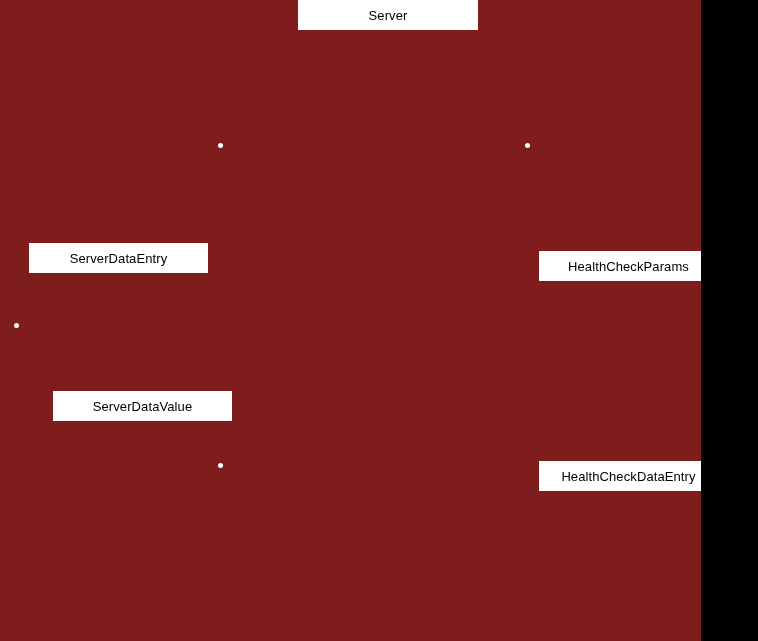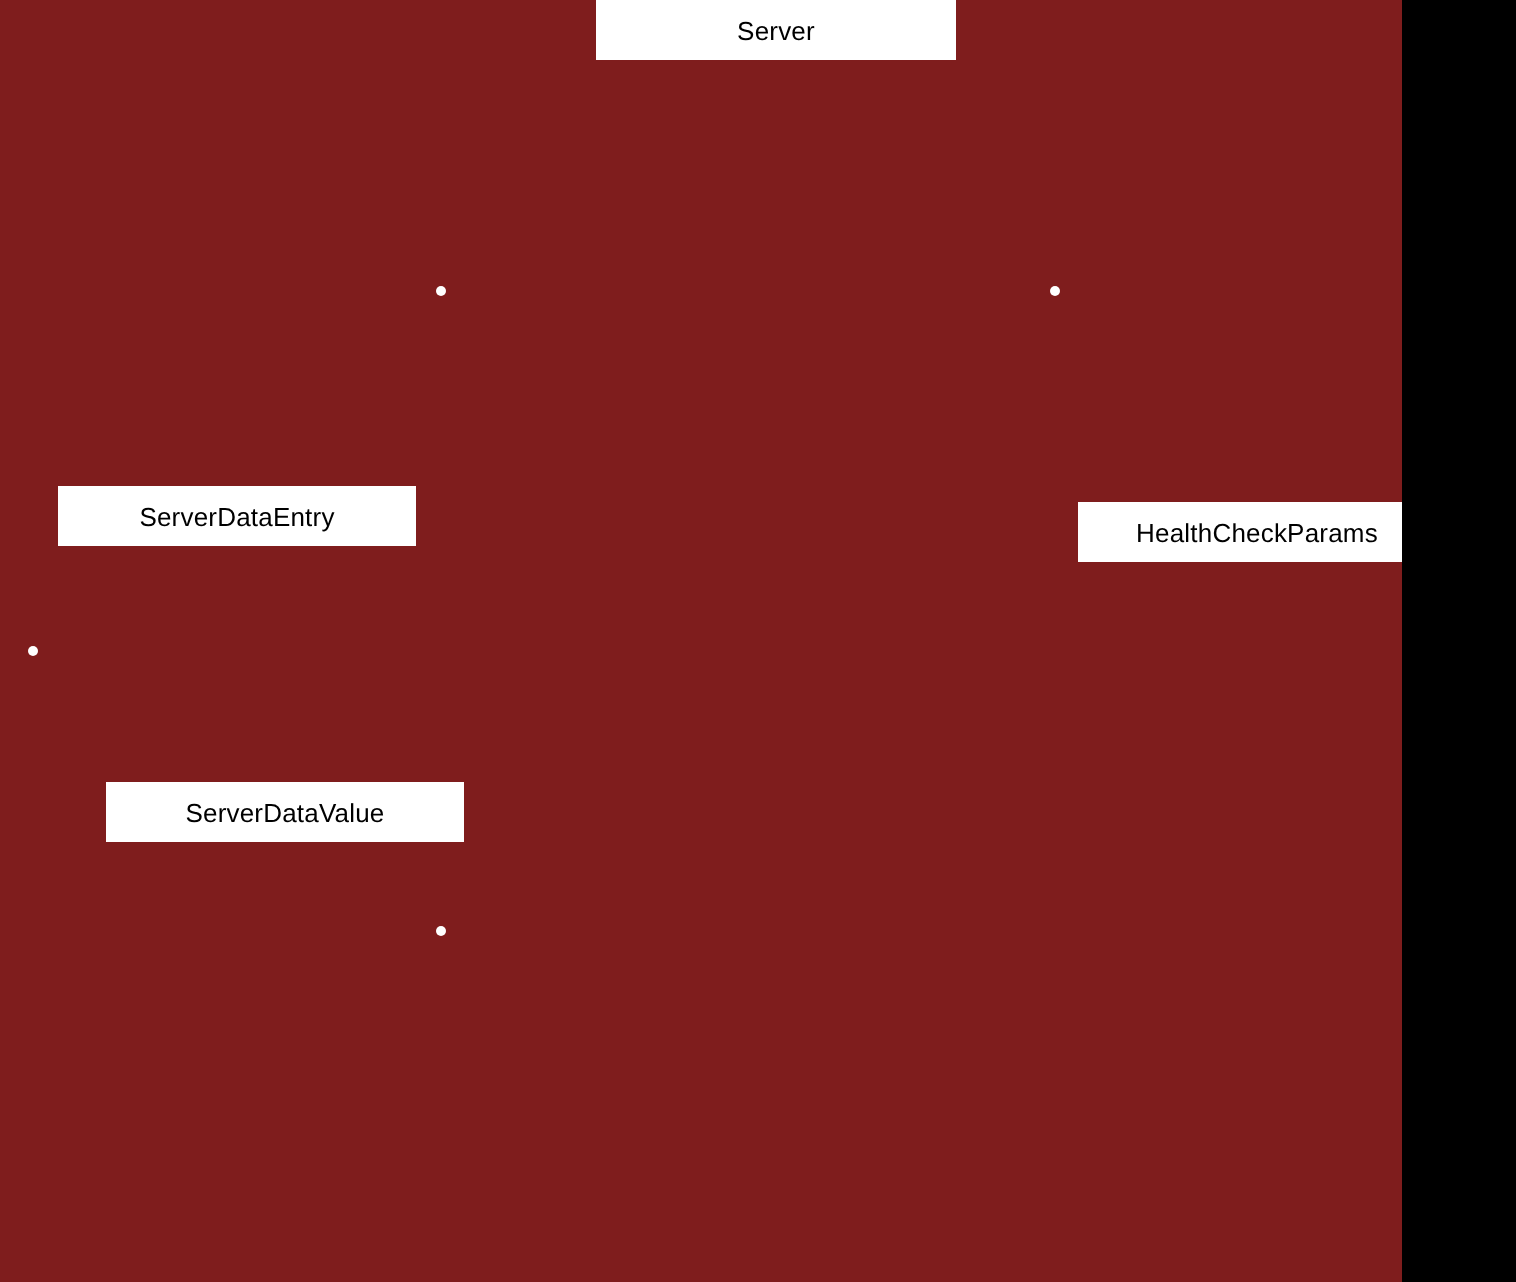--- a/index.html
+++ b/index.html
@@ -50,19 +50,22 @@
     </div>
     <div class="node" style="left: 29px; top: 243px; width: 179px; height: 30px; background: rgb(255, 255, 255); color: rgb(0, 0, 0);">
       <span class="node-label">ServerDataEntry</span>
     </div>
     <div class="node" style="left: 539px; top: 251px; width: 179px; height: 30px; background: rgb(255, 255, 255); color: rgb(0, 0, 0);">
       <span class="node-label">HealthCheckParams</span>
     </div>
     <div class="node" style="left: 29px; top: 391px; width: 179px; height: 30px; background: rgb(255, 255, 255); color: rgb(0, 0, 0); margin-left: 24px;">
       <span class="node-label">ServerDataValue</span>
     </div>
+    <div class="node" style="left: 539px; top: 461px; width: 179px; height: 30px; background: rgb(255, 255, 255); color: rgb(0, 0, 0);">
+      <span class="node-label">HealthCheckDataEntry</span>
+    </div>
     <div class="marker" style="width: 5px; height: 5px; left: 217.5px; top: 142.5px; background: rgb(255, 255, 255);"></div>
     <div class="marker" style="width: 5px; height: 5px; left: 524.5px; top: 142.5px; background: rgb(255, 255, 255);"></div>
     <div class="marker" style="width: 5px; height: 5px; left: 13.5px; top: 322.5px; background: rgb(255, 255, 255);"></div>
     <div class="marker" style="width: 5px; height: 5px; left: 728.5px; top: 322.5px; background: rgb(255, 255, 255);"></div>
     <div class="marker" style="width: 5px; height: 5px; left: 217.5px; top: 462.5px; background: rgb(255, 255, 255);"></div>
     <div class="marker" style="width: 5px; height: 5px; left: 728.5px; top: 532.5px; background: rgb(255, 255, 255);"></div>
   </div>
 
 </body></html>

